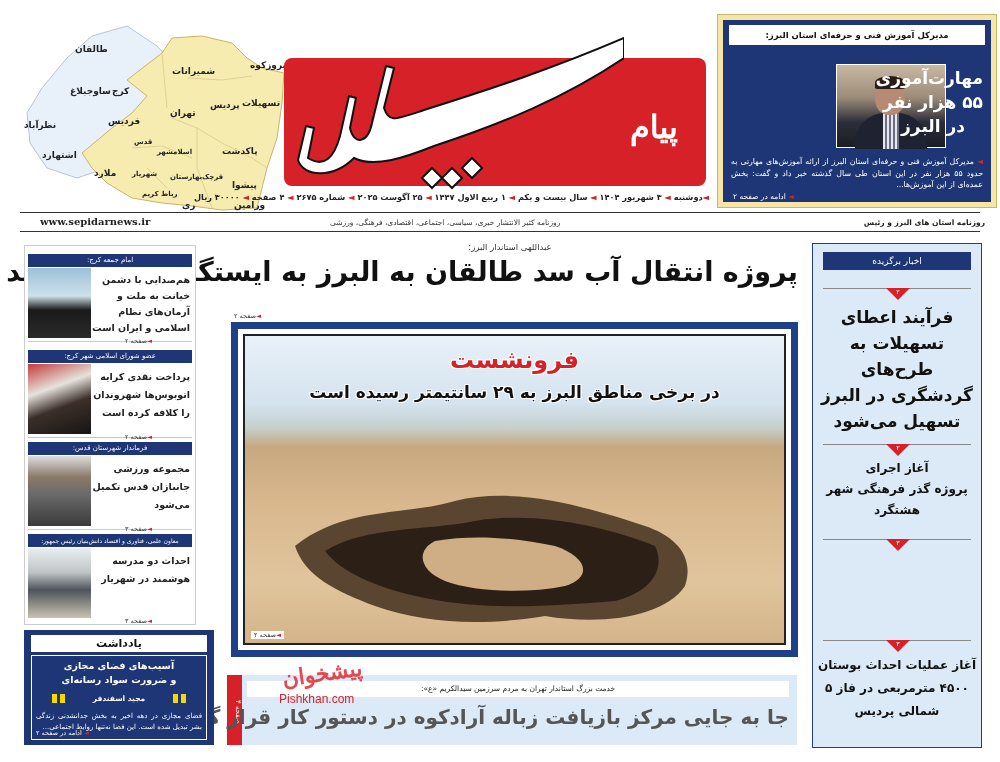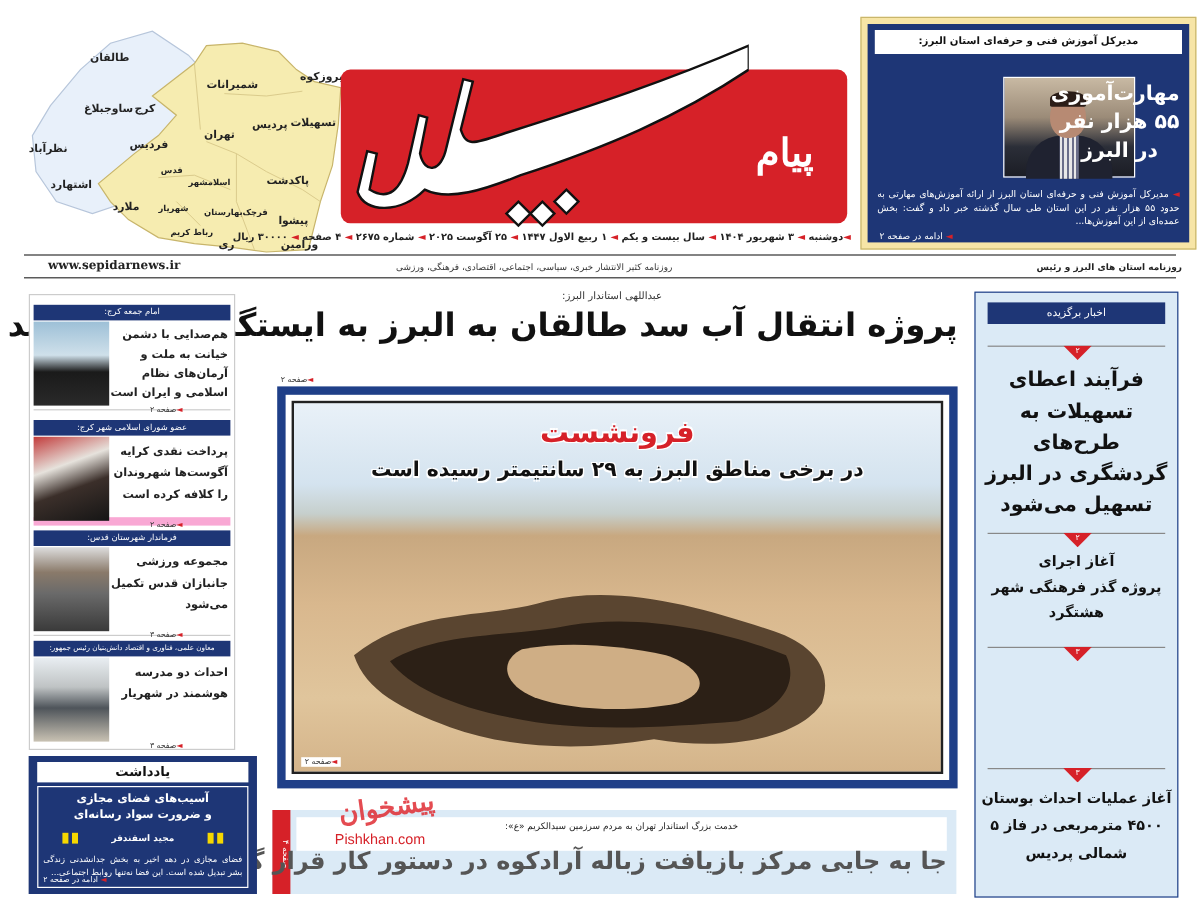--- a/index.html
+++ b/index.html
@@ -55,21 +55,21 @@
   .photo-title { position: absolute; top: 10px; width: 100%; text-align: center; font-size: 24px; font-weight: bold; color: #d62128; text-shadow: 1px 1px 0 #fff, -1px -1px 0 #fff, 1px -1px 0 #fff, -1px 1px 0 #fff; }
   .photo-sub { position: absolute; top: 46px; width: 100%; text-align: center; font-size: 17px; font-weight: bold; color: #111; text-shadow: 1px 1px 0 #fff, -1px -1px 0 #fff, 1px -1px 0 #fff, -1px 1px 0 #fff; }
   .photo-ref { position: absolute; left: 6px; bottom: 4px; background: #fff; padding: 0 3px; }
 
   .watermark { left: 282px; top: 660px; color: #e02c33; font-size: 22px; font-weight: bold; font-family: "DejaVu Serif", serif; transform: rotate(-8deg); opacity: 0.85; }
   .watermark-url { left: 279px; top: 692px; color: #d62128; font-size: 12px; direction: ltr; font-family: "Liberation Sans", sans-serif; }
 
   
   .bottom-story { left: 227px; top: 675px; width: 570px; height: 70px; background: #dbeaf6; }
   .bottom-tab { position: absolute; left: 0; top: 0; width: 15px; height: 70px; background: #d62128; color: #fff; font-size: 7px; writing-mode: vertical-rl; text-align: center; padding-top: 3px; }
-  .bottom-kicker-bar { position: absolute; left: 20px; right: 8px; top: 6px; height: 28px; background: #fff; font-size: 7.5px; text-align: center; line-height: 16px; color: #222; }
+  .bottom-kicker-bar { position: absolute; left: 20px; right: 8px; top: 6px; height: 16px; background: #fff; font-size: 7.5px; text-align: center; line-height: 16px; color: #222; }
   .bottom-headline { position: absolute; left: 20px; right: 8px; top: 30px; text-align: center; font-size: 20px; font-weight: bold; color: #555; white-space: nowrap; }
 
   
   .right-col { left: 812px; top: 243px; width: 170px; height: 505px; background: #dbeaf6; border: 1px solid #1f3f88; }
   .right-col-head { position: absolute; left: 10px; right: 10px; top: 8px; height: 18px; background: #1e3676; color: #fff; font-size: 9px; text-align: center; line-height: 18px; }
   .rc-divider { position: absolute; left: 10px; right: 10px; height: 1px; background: #888; }
   .rc-marker { position: absolute; left: 73px; width: 24px; height: 12px; background: #d62128; clip-path: polygon(0 0,100% 0,50% 100%); color: #fff; font-size: 6.5px; text-align: center; line-height: 8px; }
   .rc-story { position: absolute; left: 4px; right: 4px; text-align: center; font-weight: bold; color: #111; }
 
   
@@ -238,24 +238,24 @@
 </div>
 
 <div class="abs left-col">
   <div class="lc-item" style="top:8px;height:88px;border-bottom:1px solid #ccc;">
     <div class="lc-head">امام جمعه کرج:</div>
     <div class="lc-photo" style="background:linear-gradient(180deg,#9dc0d7 0%,#cfe0ea 40%,#1a1a1a 60%,#2a2a2a 100%);"></div>
     <div class="lc-text" style="font-size:9.5px;line-height:16px;">هم‌صدایی با دشمن خیانت به ملت و آرمان‌های نظام اسلامی و ایران است</div>
     <div class="page-ref lc-ref"><span class="arr">◄</span><span>صفحه ۲</span></div>
   </div>
 
-  <div class="lc-item" style="top:104px;height:88px;border-bottom:7px solid #f9a8d4;">
+  <div class="lc-item" style="top:104px;height:88px;border-bottom:1px solid #f9a8d4;">
     <div class="lc-head">عضو شورای اسلامی شهر کرج:</div>
     <div class="lc-photo" style="background:linear-gradient(160deg,#c23b3b 0%,#e6e2dc 35%,#3b2f2a 60%,#151515 100%);"></div>
-    <div class="lc-text" style="font-size:9.5px;line-height:18px;">پرداخت نقدی کرایه آگوست‌ها شهروندان را کلافه کرده است</div>
+    <div class="lc-text" style="font-size:9.5px;line-height:18px;">پرداخت نقدی کرایه اتوبوس‌ها شهروندان را کلافه کرده است</div>
     <div class="page-ref lc-ref"><span class="arr">◄</span><span>صفحه ۲</span></div>
   </div>
 
   <div class="lc-item" style="top:196px;height:88px;border-bottom:1px solid #ccc;">
     <div class="lc-head">فرماندار شهرستان قدس:</div>
     <div class="lc-photo" style="background:linear-gradient(180deg,#ddd 0%,#8a7a6a 30%,#6a6a6a 55%,#3a3a3a 100%);"></div>
     <div class="lc-text" style="font-size:9.5px;line-height:18px;">مجموعه ورزشی جانبازان قدس تکمیل می‌شود</div>
     <div class="page-ref lc-ref"><span class="arr">◄</span><span>صفحه ۳</span></div>
   </div>
 

